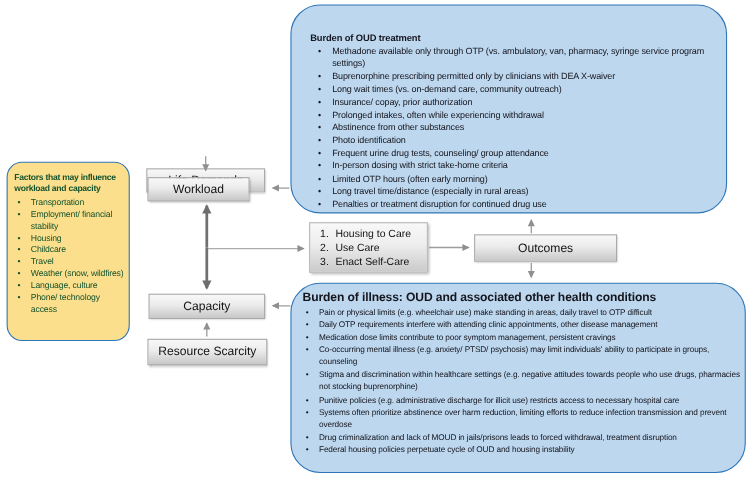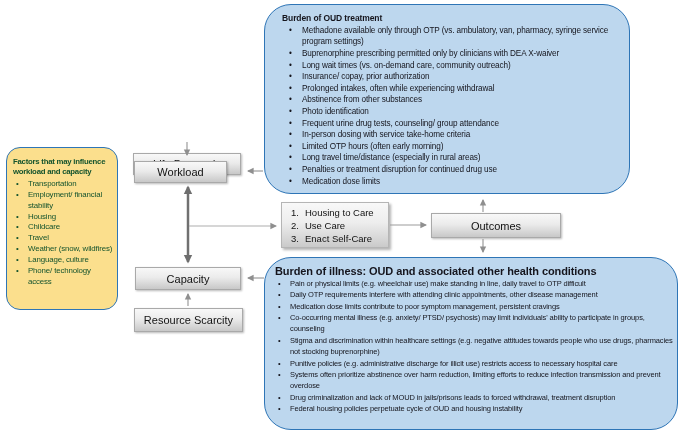--- a/index.html
+++ b/index.html
@@ -7,21 +7,21 @@
     position:relative; width:685px; height:434px; overflow:hidden;
     font-family:"Liberation Sans", sans-serif; background:#fff; color:#15151d;
   }
   
   .panel {
     position:absolute; box-sizing:border-box;
     background:var(--panel-blue,#BDD7EE);
     border:1.7px solid var(--panel-border-blue,#2E75B6);
     border-radius:27px; overflow:hidden;
   }
-  .panel-treatment { left:264px; top:4px;   width:366px; height:190px; padding:8px 11px 3px 17px; }
+  .panel-treatment { left:264px; top:4px;   width:397px; height:190px; padding:24px 11px 3px 17px; }
   .panel-illness   { left:264px; top:257px; width:414px; height:173px; padding:8px 4px 3px 10px; }
   .panel-title { font-weight:bold; letter-spacing:-0.1px; }
   .panel-treatment .panel-title { font-size:8.5px; line-height:11.8px; }
   .panel-illness  .panel-title  { font-size:11px; line-height:11.8px; }
   ul.blist { list-style:none; margin:0; padding:0; }
   ul.blist li { display:flex; align-items:flex-start; }
   .panel-treatment ul.blist { font-size:8.2px; letter-spacing:-0.12px; }
   .panel-treatment ul.blist li { line-height:11.6px; }
   .panel-treatment .dot { flex:0 0 13px; margin-left:7px; text-align:left; }
   .panel-illness ul.blist { font-size:7.5px; letter-spacing:-0.12px; }
@@ -143,21 +143,21 @@
         <li>
         <span class="dot">•</span>
         <span class="txt">Photo identification</span>
       </li>
         <li>
         <span class="dot">•</span>
         <span class="txt">Frequent urine drug tests, counseling/ group attendance</span>
       </li>
         <li>
         <span class="dot">•</span>
-        <span class="txt">In-person dosing with service take-home criteria</span>
+        <span class="txt">In-person dosing with strict take-home criteria</span>
       </li>
         <li>
         <span class="dot">•</span>
         <span class="txt">Limited OTP hours (often early morning)</span>
       </li>
         <li>
         <span class="dot">•</span>
         <span class="txt">Long travel time/distance (especially in rural areas)</span>
       </li>
         <li>
@@ -170,21 +170,21 @@
       </li>
       </ul>
   </div>
 
   <div class="panel panel-illness">
     <div class="panel-title">Burden of illness: OUD and associated other health conditions</div>
     <ul class="blist">
 
     <li>
         <span class="dot">•</span>
-        <span class="txt">Pain or physical limits (e.g. wheelchair use) make standing in line, daily travel to OTP difficult</span>
+        <span class="txt">Pain or physical limits (e.g. wheelchair use) make standing in areas, daily travel to OTP difficult</span>
       </li>
         <li>
         <span class="dot">•</span>
         <span class="txt">Daily OTP requirements interfere with attending clinic appointments, other disease management</span>
       </li>
         <li>
         <span class="dot">•</span>
         <span class="txt">Medication dose limits contribute to poor symptom management, persistent cravings</span>
       </li>
         <li>

